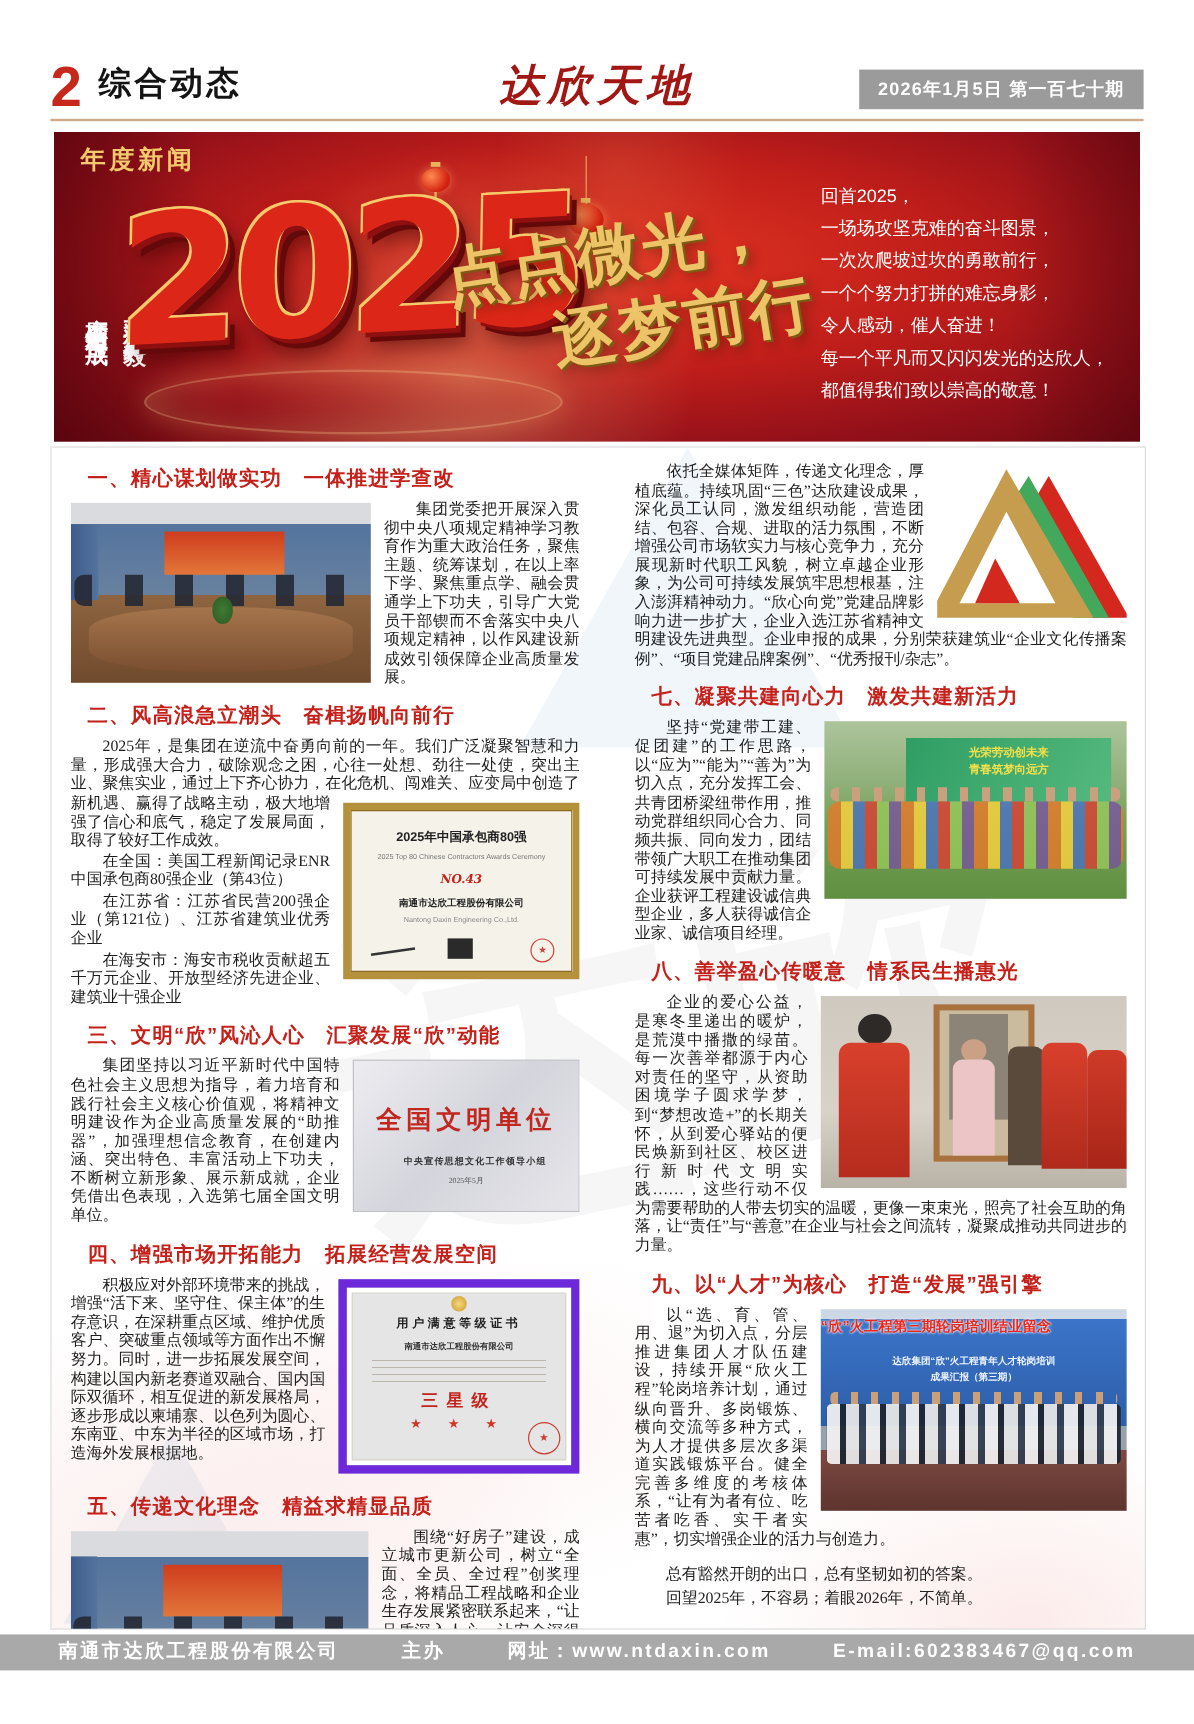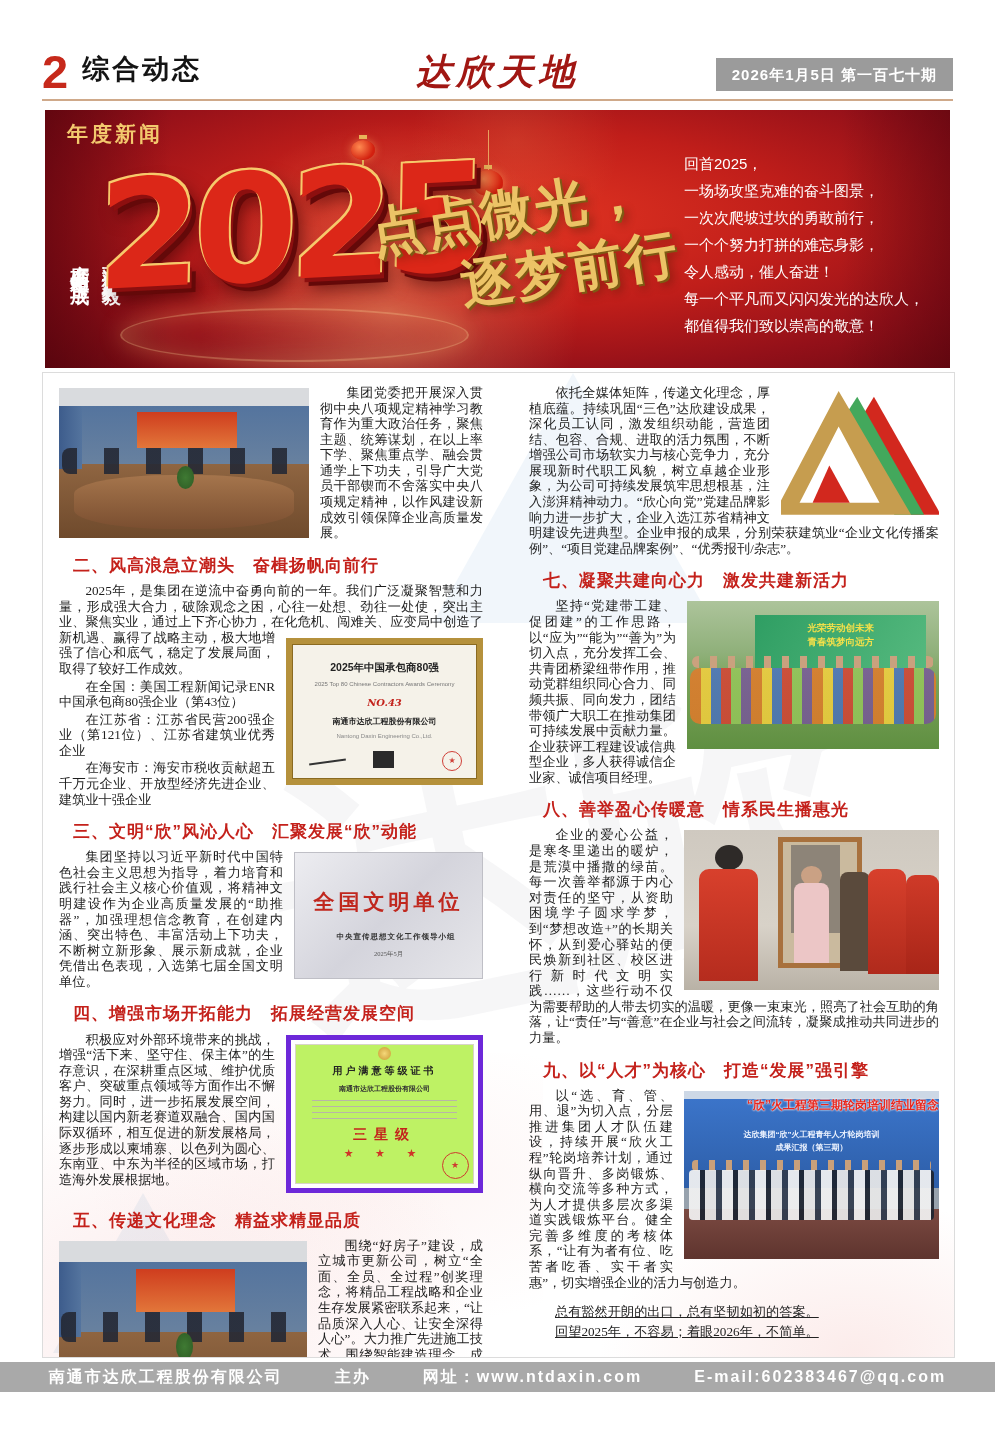--- a/index.html
+++ b/index.html
@@ -107,21 +107,21 @@
   .c80-seal{right:8%;bottom:6%;width:18px;height:18px;border:1.5px solid #d04038;border-radius:50%;
             color:#d04038;font:8px/18px "Liberation Sans",sans-serif;text-align:center;}
 
   .plaque{width:187px;height:125px;background:linear-gradient(135deg,#ededf1 0%,#d4d4dc 50%,#e6e6ea 100%);
           border:1px solid #bfbfc6;}
   .pl-title{left:0;right:0;top:30%;text-align:center;font:bold 21px/1 "DejaVu Serif",serif;
             color:#c0271e;letter-spacing:4px;}
   .pl-issuer{left:0;right:0;top:64%;text-align:center;font:bold 7.5px/1 "Liberation Serif",serif;color:#333;letter-spacing:1px;padding-left:15px;}
   .pl-date{left:0;right:0;top:78%;text-align:center;font:6.5px/1 "Liberation Serif",serif;color:#555;}
 
-  .certsat{width:187px;height:148px;background:#bef264;border:5px solid #6d28d9;
+  .certsat{width:187px;height:148px;background:#e5e5e5;border:7px solid #6d28d9;
            box-shadow:inset 0 0 0 4px #fff,inset 0 0 0 5px #d8d4c8;}
   .cs-medal{left:50%;top:5%;width:13px;height:13px;margin-left:-7px;border-radius:50%;
             background:radial-gradient(#f5d87a,#c8982f);}
   .cs-title{left:0;right:0;top:18%;text-align:center;font:bold 10px/1 "Liberation Serif",serif;color:#222;letter-spacing:3px;}
   .cs-co{left:0;right:0;top:31%;text-align:center;font:bold 7px/1 "Liberation Sans",sans-serif;color:#333;}
   .cs-lines{left:11%;right:11%;top:41%;height:13%;
             background:repeating-linear-gradient(180deg,#b9b5a8 0 1px,transparent 1px 6px);}
   .cs-grade{left:0;right:0;top:59%;text-align:center;font:bold 14px/1 "Liberation Sans",sans-serif;
             color:#c3231c;letter-spacing:7px;}
   .cs-stars{left:0;right:0;top:73%;text-align:center;font:11px/1 "DejaVu Sans",sans-serif;color:#d03428;letter-spacing:9px;}
@@ -146,30 +146,30 @@
   .hm-headL{left:12%;top:9%;width:11%;height:16%;border-radius:50%;background:#2e2a28;}
   .hm-vestL{left:6%;top:24%;width:23%;height:70%;border-radius:10px 10px 0 0;
             background:linear-gradient(#d8402c,#b52c1e);}
   .hm-girlhead{left:46%;top:22%;width:8%;height:12%;border-radius:50%;background:#caa184;}
   .hm-girl{left:43%;top:33%;width:14%;height:50%;border-radius:8px 8px 0 0;background:#ecc6c6;}
   .hm-dark{right:27%;top:26%;width:12%;height:62%;background:#5a4a3c;border-radius:8px 8px 0 0;}
   .hm-vestR1{right:13%;top:24%;width:15%;height:66%;border-radius:9px 9px 0 0;background:linear-gradient(#d8402c,#b02a1c);}
   .hm-vestR2{right:0;top:28%;width:13%;height:62%;border-radius:9px 9px 0 0;background:linear-gradient(#cf3a28,#a82518);}
 
   .photo9{width:255px;height:168px;background:linear-gradient(180deg,#cdd8e6 0%,#cdd8e6 5%,#3b74c9 5%,#2d5ea8 58%,#97a2ad 58%,#97a2ad 70%,#7c4a42 70%,#5e342e 100%);}
-  .tr-caption{left:0;right:0;top:5%;text-align:right;font:bold 12px/1.15 "Liberation Sans",sans-serif;
+  .tr-caption{left:0;right:0;top:5%;text-align:left;font:bold 12px/1.15 "Liberation Sans",sans-serif;
               color:#e8271e;text-shadow:0 0 2px #fff,0 0 2px #fff;}
   .tr-screen{left:0;right:0;top:22%;text-align:center;font:bold 8px/1.7 "Liberation Sans",sans-serif;color:#eef4ff;}
   .tr-heads{left:3%;right:3%;top:41%;height:7%;border-radius:4px;
             background:repeating-linear-gradient(90deg,#c9a07a 0 6px,transparent 6px 17px);}
   .tr-people{left:2%;right:2%;top:47%;height:30%;border-radius:4px;opacity:.93;
      background:repeating-linear-gradient(90deg,#f2f2f2 0 11px,#1d2430 11px 16px,#e8e8e8 16px 27px,#313c4e 27px 33px);}
 
   .closing{margin:10px 0 0 26px;}
-  .close-line{font:13.2px/1.5 "Liberation Serif",serif;color:#222;margin:0;text-decoration:underline;}
+  .close-line{font:13.2px/1.5 "Liberation Serif",serif;color:#222;margin:0;}
 
   .footer{position:absolute;left:0;right:0;top:1362px;height:30px;background:#a9a9a9;
           display:flex;align-items:center;justify-content:center;gap:52px;color:#fff;
           font:bold 16px/1 "Liberation Sans",sans-serif;letter-spacing:2px;}
 </style>
 </head>
 <body>
 
 <div class="hdr">
   <div class="hdr-left">
@@ -210,20 +210,21 @@
 <div class="content">
   <div class="wm-tri1"></div>
   <div class="wm-tri2"></div>
   <div class="wave1"></div>
   <div class="wave2"></div>
   <div class="wm-text">达欣</div>
 
   <div class="col col-l">
 
     <div class="sec">
+      <h3 class="sec-title">一、精心谋划做实功　一体推进学查改</h3>
       <div class="sec-body">
         <div class="ph ph-meet photo1 fl">
           <div class="abs pm-curtain"></div>
           <div class="abs pm-screen"></div>
           <div class="abs pm-row"></div>
           <div class="abs pm-table"></div>
           <div class="abs pm-plant"></div>
         </div>
         <p class="para">集团党委把开展深入贯彻中央八项规定精神学习教育作为重大政治任务，聚焦主题、统筹谋划，在以上率下学、聚焦重点学、融会贯通学上下功夫，引导广大党员干部锲而不舍落实中央八项规定精神，以作风建设新成效引领保障企业高质量发展。</p>
       </div>

